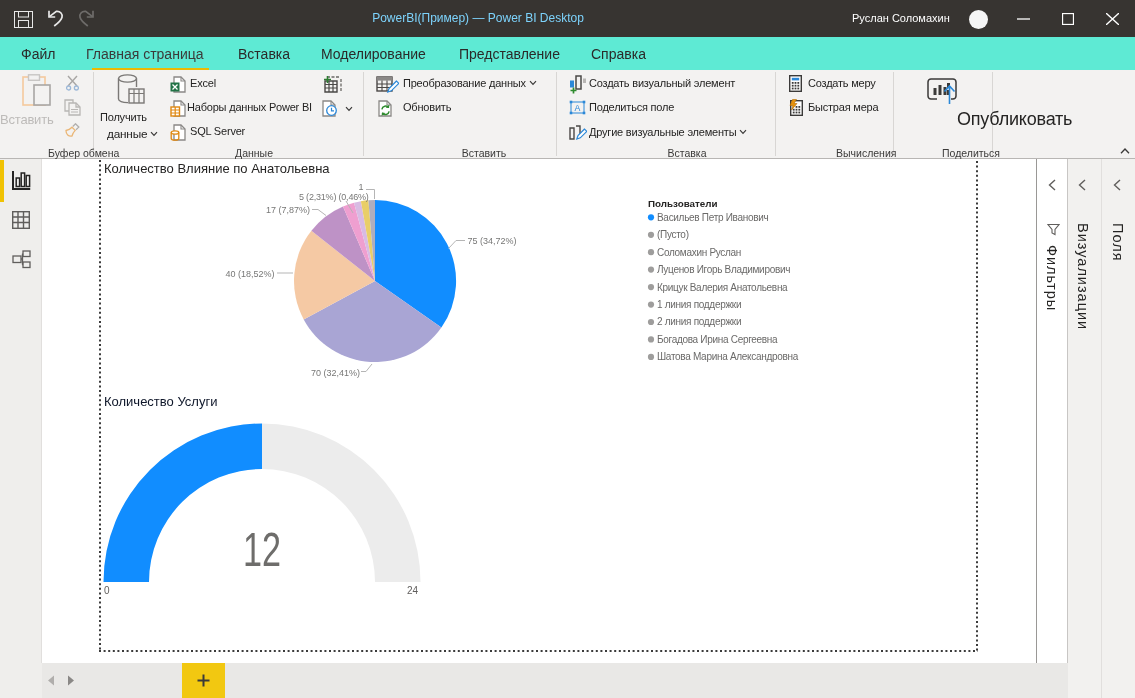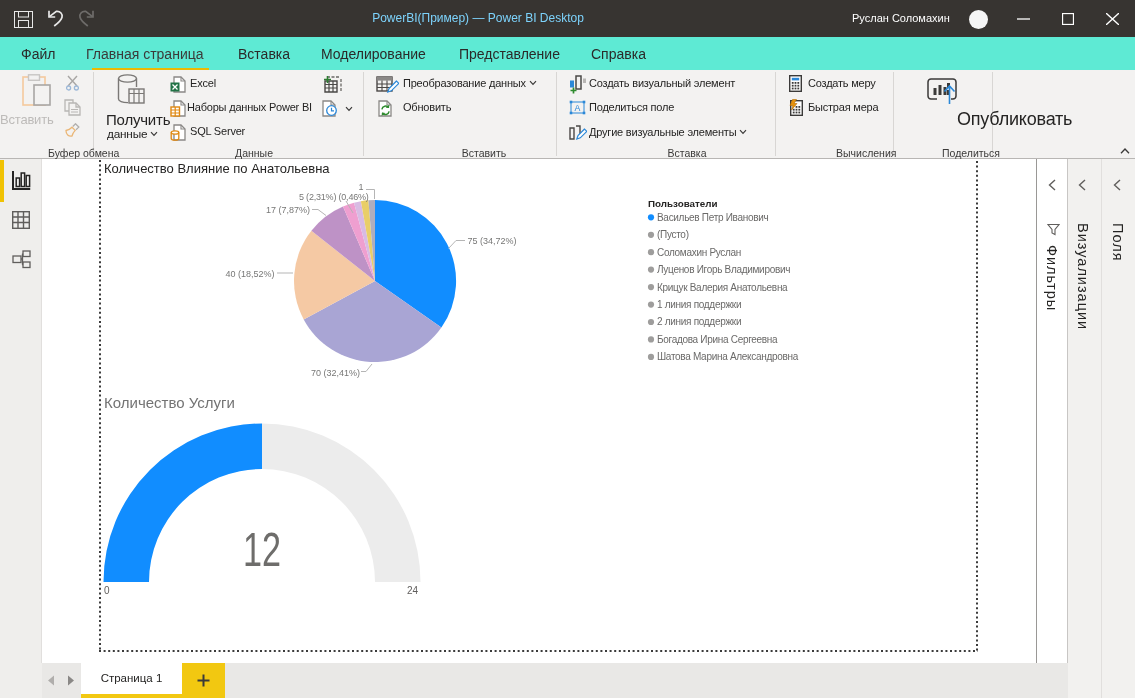--- a/index.html
+++ b/index.html
@@ -120,21 +120,21 @@
     <path d="M8.8 3.5 L11.5 0.8 L14.8 4.1 L12 6.8" fill="none" stroke="#b0aeac" stroke-width="1.3"></path>
   </svg>
 
   <svg class="abs" style="left:117px;top:4px" width="28" height="33" viewBox="0 0 28 33">
     <ellipse cx="10.5" cy="4.5" rx="9" ry="3.6" fill="none" stroke="#7a7876" stroke-width="1.4"></ellipse>
     <path d="M1.5 4.5 L1.5 25 C1.5 27 5.5 28.6 10.5 28.6 L11 28.6" fill="none" stroke="#7a7876" stroke-width="1.4"></path>
     <path d="M19.5 4.5 L19.5 13" fill="none" stroke="#7a7876" stroke-width="1.4"></path>
     <rect x="12" y="15" width="15" height="14" fill="#f3f2f1" stroke="#7a7876" stroke-width="1.4"></rect>
     <path d="M12 19.5 L27 19.5 M17 15 L17 29 M22 15 L22 29" stroke="#7a7876" stroke-width="1.2"></path>
   </svg>
-  <div class="rbtxt" style="left:106px;top:41px;font-size:15px">Получить</div>
+  <div class="rbtxt" style="left:100px;top:41px;font-size:11px">Получить</div>
   <div class="rbtxt" style="left:107px;top:57px;font-size:11.8px">данные <svg width="8" height="6" viewBox="0 0 8 6" style="vertical-align:1px">
           <path d="M1 1.2 L4 4.4 L7 1.2" stroke="#3b3a39" fill="none" stroke-width="1.2"></path>
         </svg></div>
 
   <svg class="abs" style="left:170px;top:6px" width="16" height="17" viewBox="0 0 16 17">
     <path d="M4 1 L11 1 L15 5 L15 16 L4 16 Z" fill="#fff" stroke="#8a8886" stroke-width="1.3"></path>
     <path d="M11 1 L11 5 L15 5" fill="none" stroke="#8a8886" stroke-width="1.1"></path>
     <rect x="0.5" y="6.5" width="9" height="9" fill="#217346"></rect>
     <path d="M2.5 8.5 L7.5 13.5 M7.5 8.5 L2.5 13.5" stroke="#fff" stroke-width="1.3"></path>
   </svg>
@@ -330,21 +330,21 @@
         <text x="657" y="307.9">1 линия поддержки</text>
     <circle cx="651" cy="322.0" r="3.1" fill="#9e9d9c"></circle>
         <text x="657" y="325.4">2 линия поддержки</text>
     <circle cx="651" cy="339.4" r="3.1" fill="#9e9d9c"></circle>
         <text x="657" y="342.8">Богадова Ирина Сергеевна</text>
     <circle cx="651" cy="356.9" r="3.1" fill="#9e9d9c"></circle>
         <text x="657" y="360.3">Шатова Марина Александровна</text>
   </g>
 </svg>
 
-<div class="abs" style="left:104px;top:394px;font-size:15px;color:#737373">Количество Услуги</div>
+<div class="abs" style="left:104px;top:394px;font-size:13px;color:#0f172a">Количество Услуги</div>
 <svg class="abs" style="left:0;top:0" width="1135" height="698" viewBox="0 0 1135 698">
   <path d="M103.5 582 A158.5 158.5 0 0 1 262 423.5 L262 469 A113 113 0 0 0 149 582 Z" fill="#118DFF"></path>
   <path d="M262 423.5 A158.5 158.5 0 0 1 420.5 582 L375 582 A113 113 0 0 0 262 469 Z" fill="#ececec"></path>
   <text x="262" y="565.5" font-size="49" fill="#6e6d6b" text-anchor="middle" textLength="38" lengthAdjust="spacingAndGlyphs" font-family="Liberation Sans, sans-serif">12</text>
   <g font-size="10" fill="#605e5c" font-family="Liberation Sans, sans-serif">
     <text x="104" y="594">0</text>
     <text x="407" y="594">24</text>
   </g>
 </svg>
 
@@ -368,20 +368,19 @@
 <div class="vtext abs" style="left:1110px;top:223px">Поля</div>
 
 <div id="botbar"></div>
 <div id="sidebot"></div>
 <svg class="abs" style="left:46px;top:675px" width="10" height="11" viewBox="0 0 10 11">
       <path d="M8 0.5 L2 5.5 L8 10.5 Z" fill="#b0aeac"></path>
     </svg>
 <svg class="abs" style="left:66px;top:675px" width="10" height="11" viewBox="0 0 10 11">
       <path d="M2 0.5 L8 5.5 L2 10.5 Z" fill="#8a8886"></path>
     </svg>
-<div id="pagetab">Страница 1</div>
 <div id="plustab">
       <svg style="position:absolute;left:15px;top:11px" width="13" height="13" viewBox="0 0 13 13">
         <path d="M6.5 0.5 L6.5 12.5 M0.5 6.5 L12.5 6.5" stroke="#3b3a39" stroke-width="2"></path>
       </svg>
     </div>
 
 </div>
 
 </body></html>

